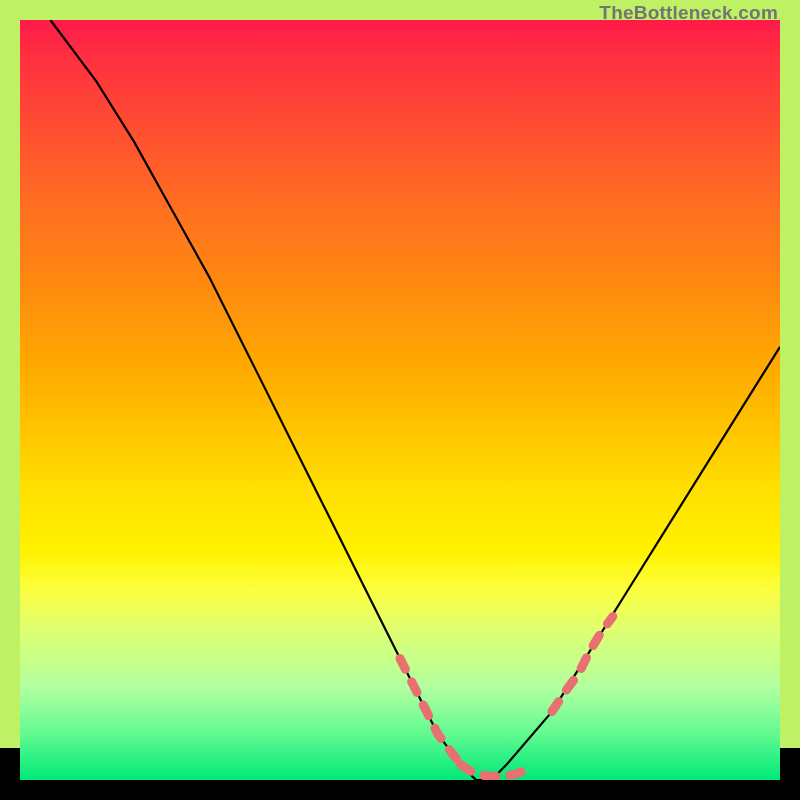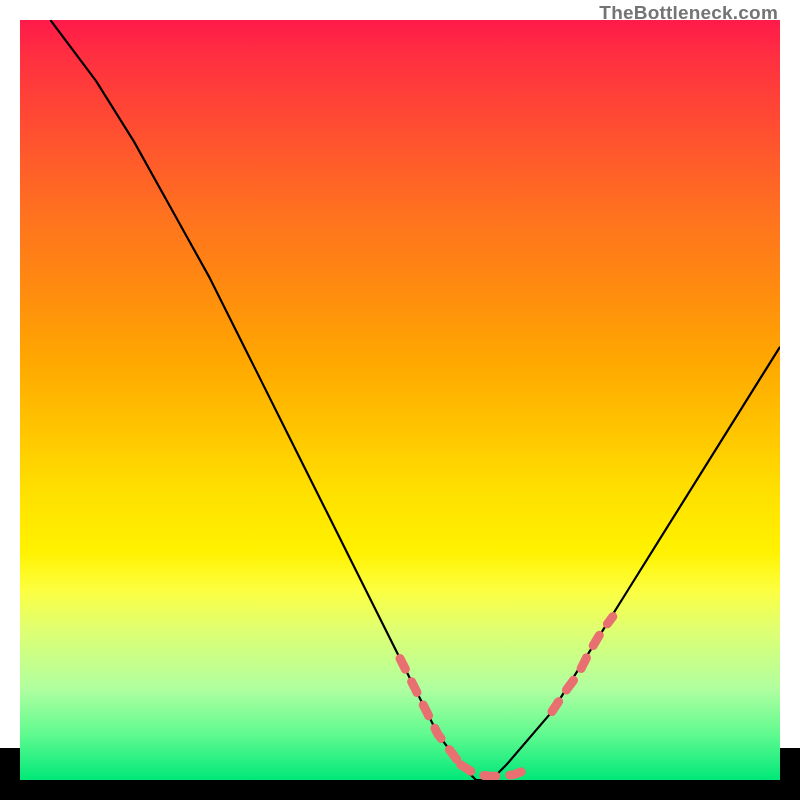--- a/index.html
+++ b/index.html
@@ -7,21 +7,21 @@
     padding: 0;
     width: 800px;
     height: 800px;
     background: #000;
     overflow: hidden;
   }
   .chart-container {
     position: relative;
     width: 800px;
     height: 748px;
-    background: #ffffff;
+    background: #bef264;
   }
   .plot-area {
     position: absolute;
     left: 20px;
     top: 20px;
     width: 760px;
     height: 760px;
     background: linear-gradient(to bottom,
       #ff1a4a 0%,
       #ff3040 5%,

